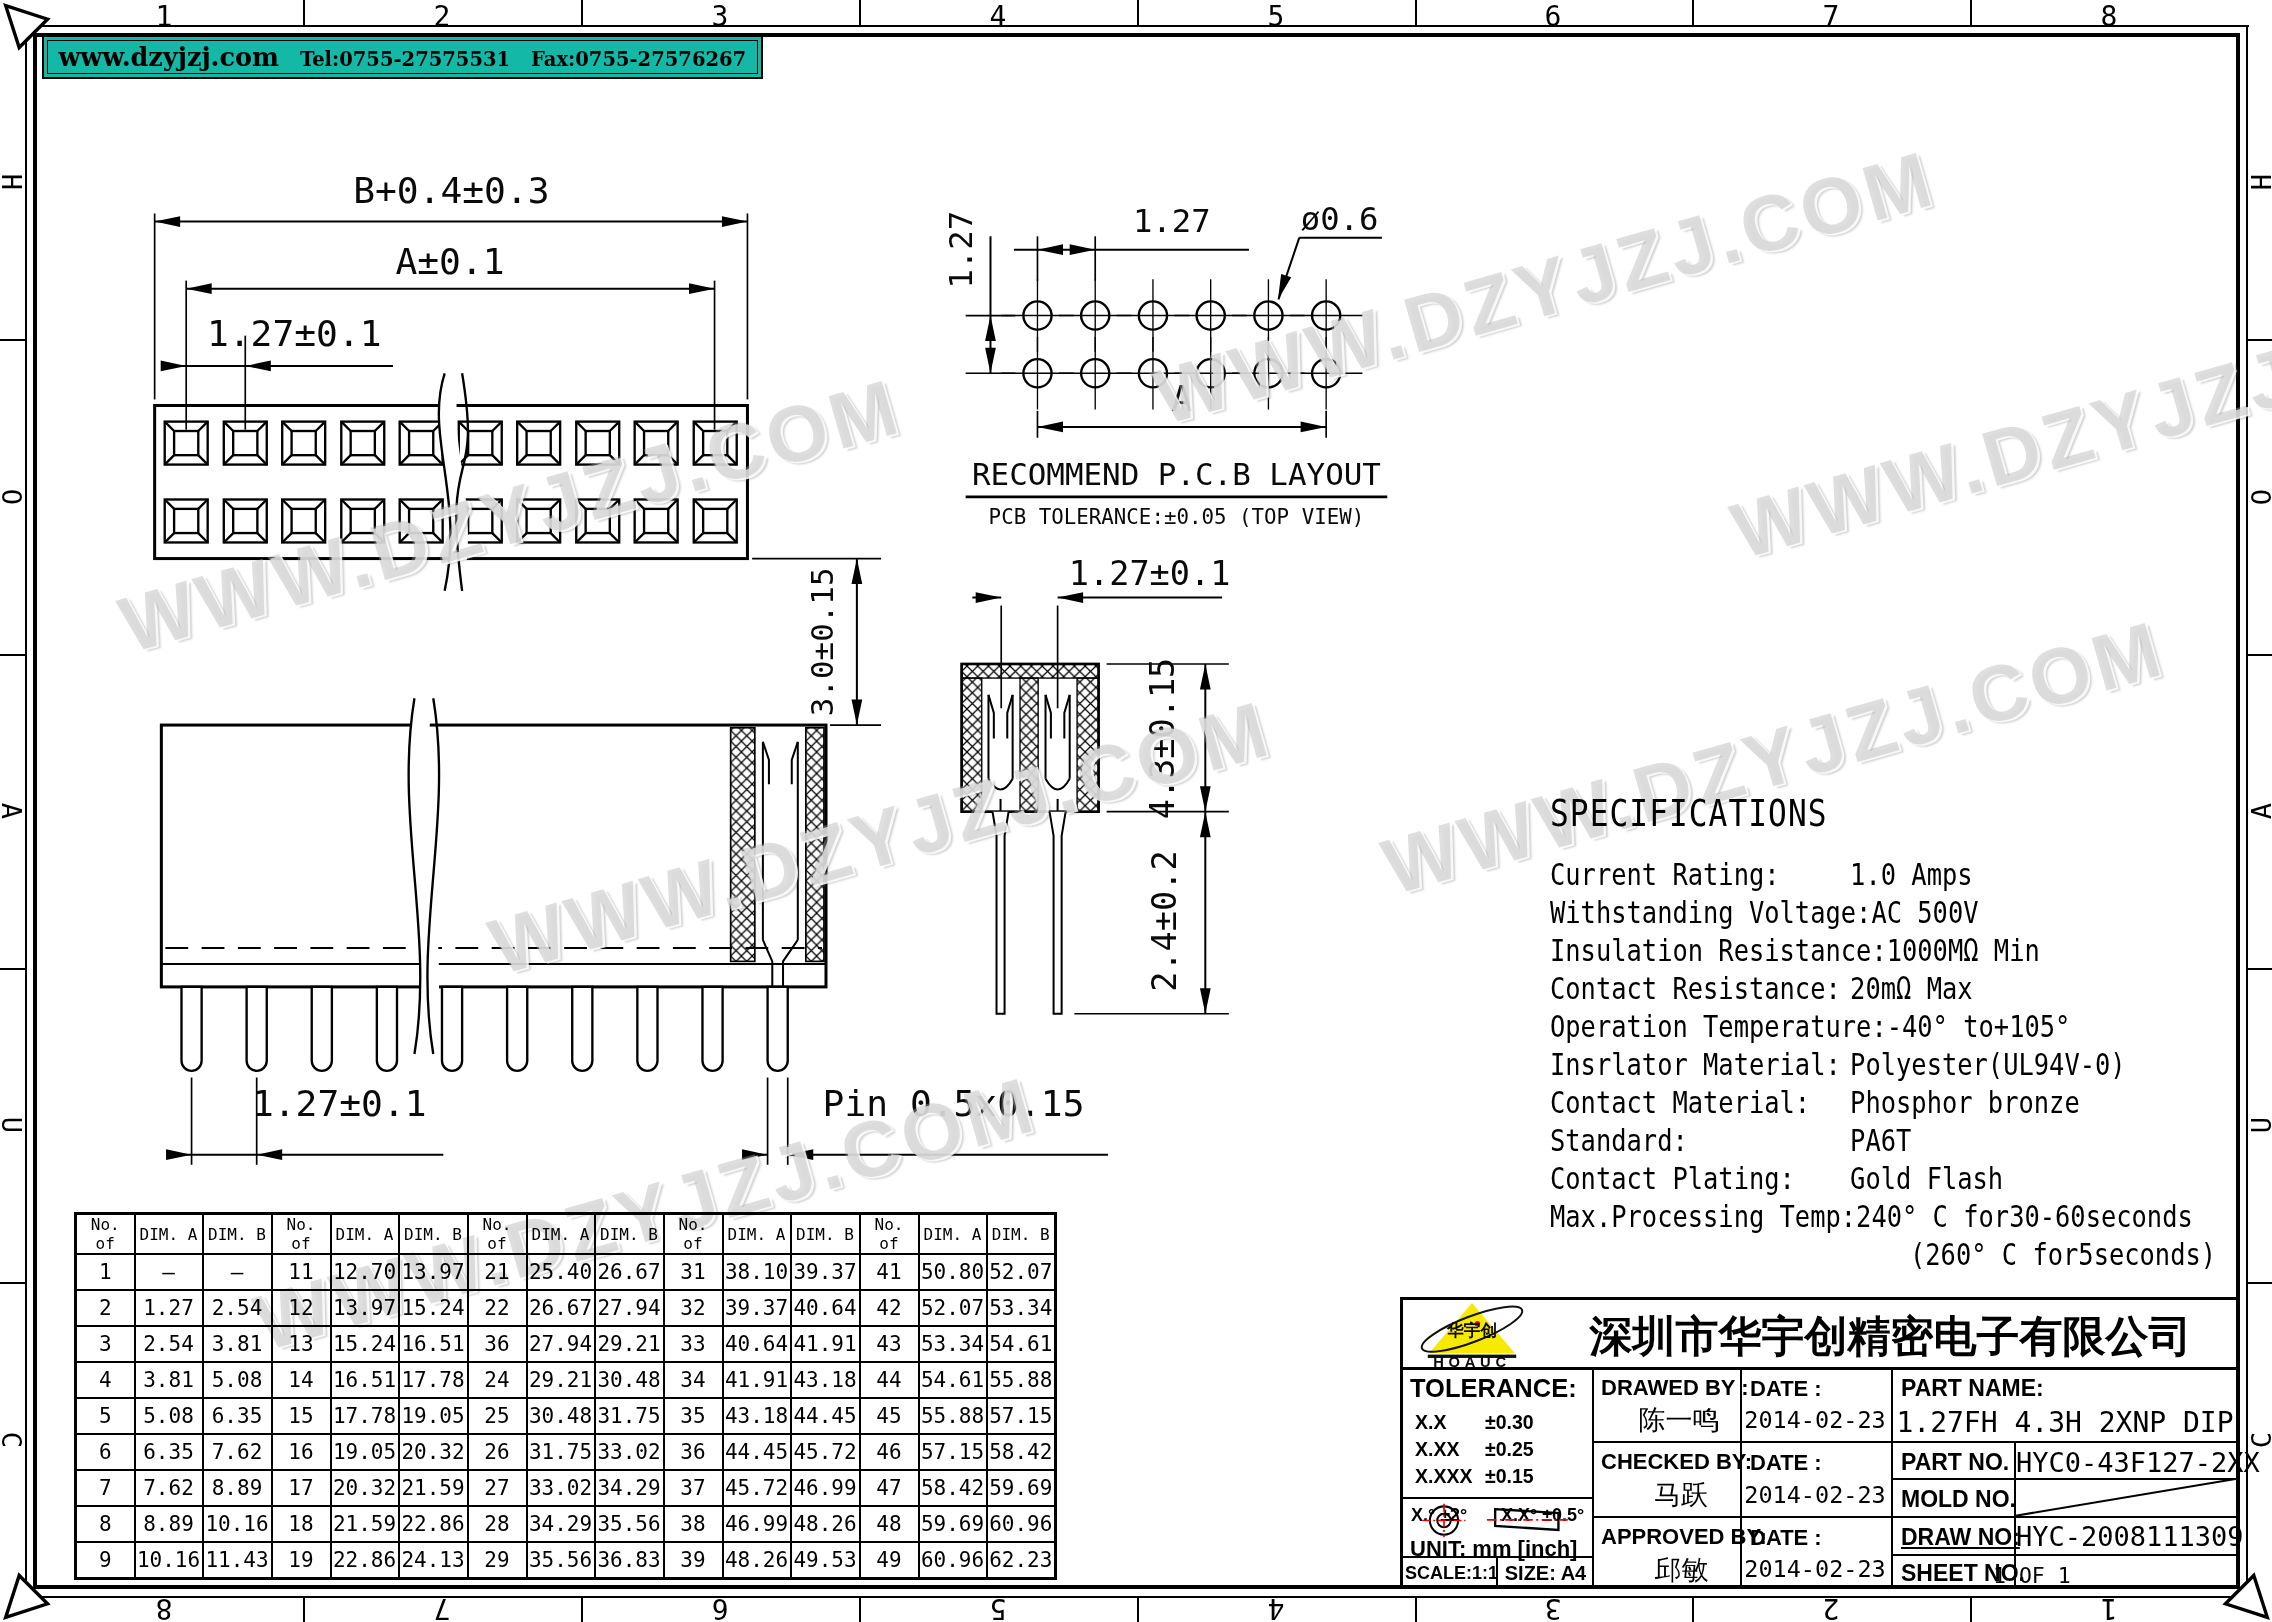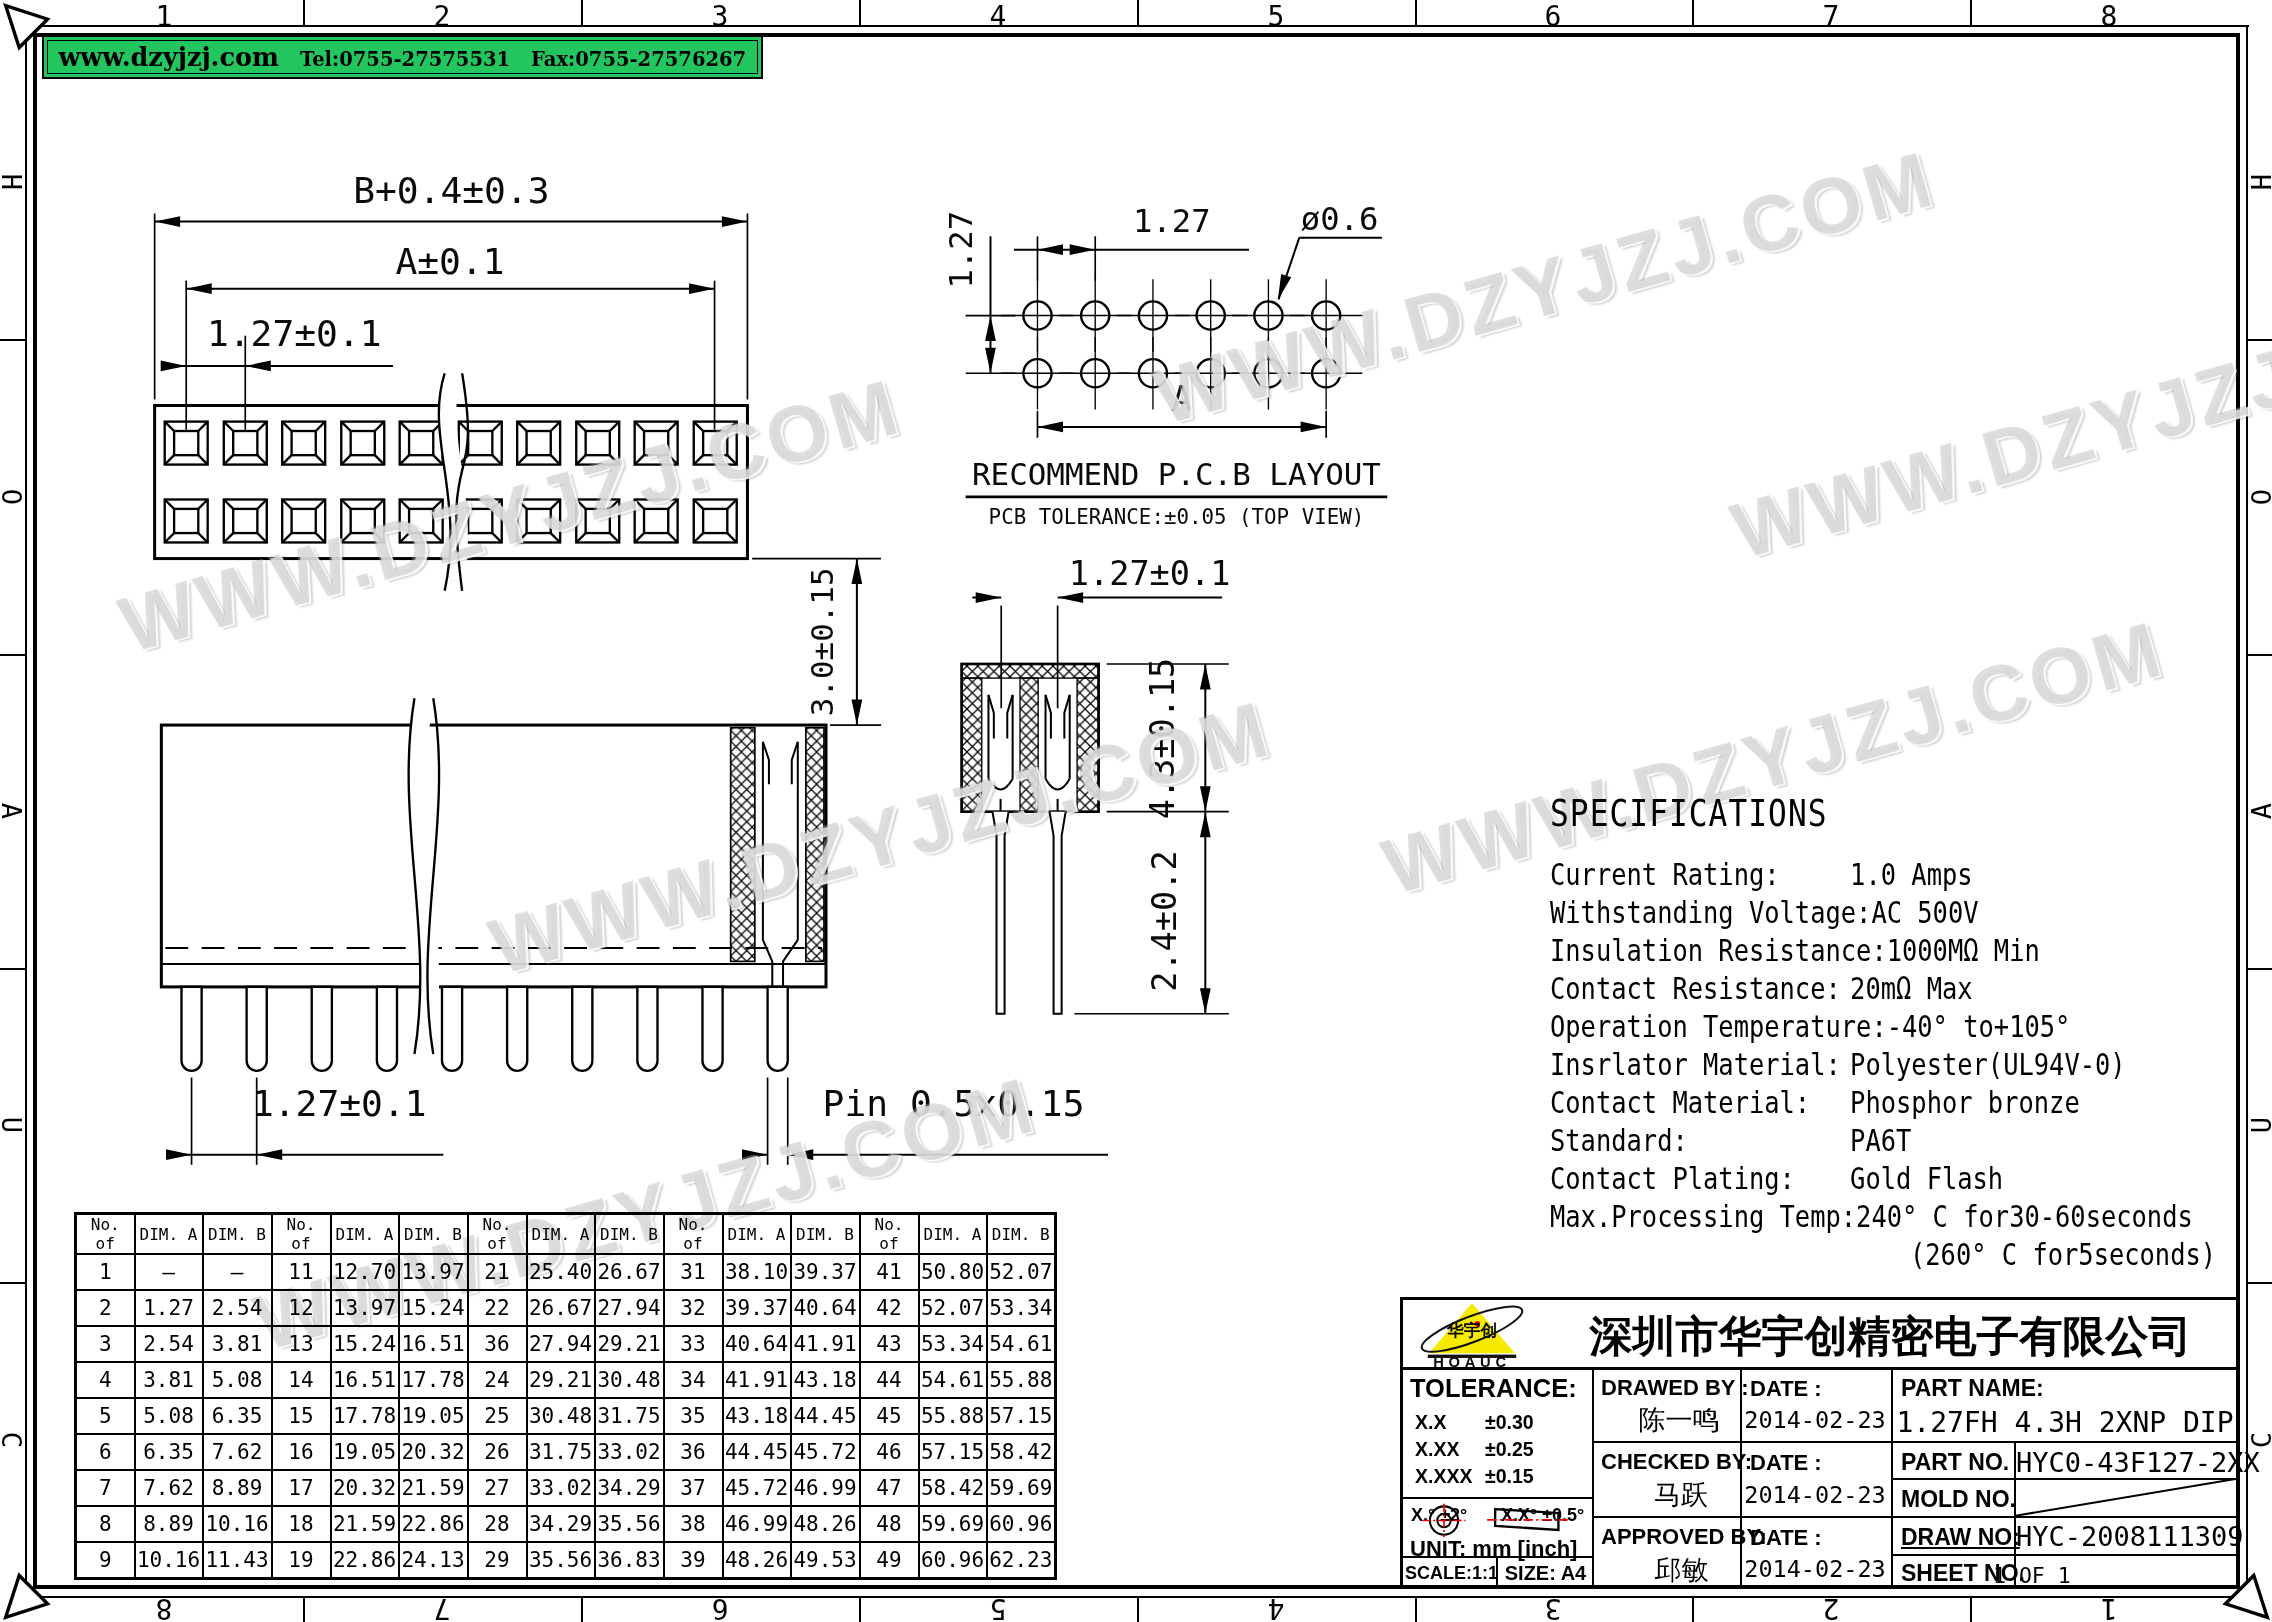--- a/index.html
+++ b/index.html
@@ -7,21 +7,21 @@
          font-family:"DejaVu Sans Mono",monospace;color:#000;}
   .abs{position:absolute;}
   .ln{position:absolute;background:#000;}
   
   .zone-num{position:absolute;font-size:28px;color:#000;transform:translate(-50%,0);}
   .zone-num.flip{transform:translate(-50%,0) rotate(180deg);}
   .zone-letter{position:absolute;font-size:27px;color:#000;}
   .zone-letter.left{transform:translate(-50%,-50%) rotate(90deg);}
   .zone-letter.right{transform:translate(-50%,-50%) rotate(-90deg);}
   
-  #banner{position:absolute;left:42px;top:35px;border:2px solid #000;background:#22c55e;z-index:6;}
+  #banner{position:absolute;left:42px;top:35px;border:2px solid #000;background:#14b8a6;z-index:6;}
   #banner .inner{border:1.3px solid #000;margin:2.7px;padding:1.3px 10.7px;white-space:nowrap;
       font-family:"DejaVu Serif",serif;}
   #banner .url{font-size:25.5px;font-weight:bold;}
   #banner .telfax{font-size:19.5px;font-weight:bold;margin-left:17.5px;}
   
   .wm{position:absolute;z-index:3;font-family:"Liberation Sans",sans-serif;font-weight:bold;
       font-size:79px;letter-spacing:4.7px;white-space:nowrap;
       color:rgba(175,175,175,0.40);
       text-shadow:2px 2px 0 rgba(255,255,255,0.85), 3.4px 3.4px 2px rgba(90,90,90,0.28);
       pointer-events:none;}

